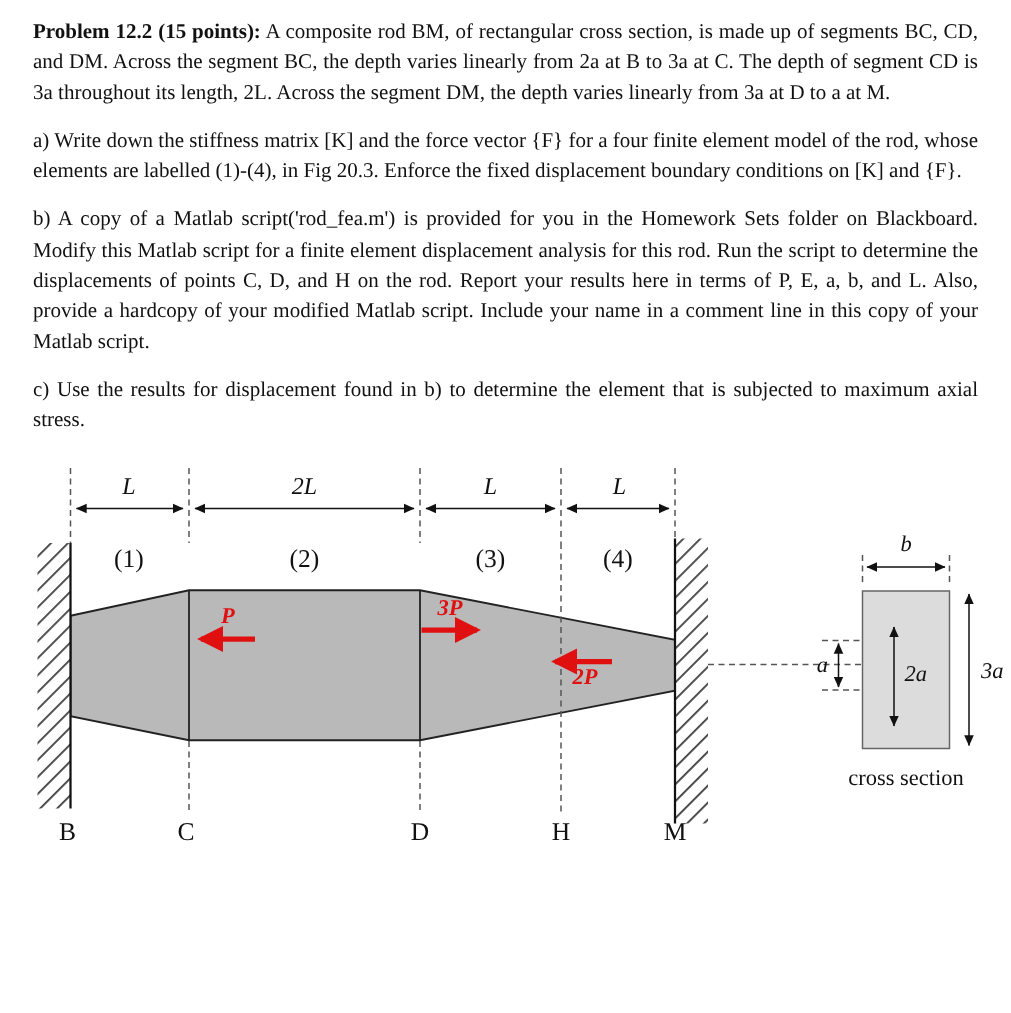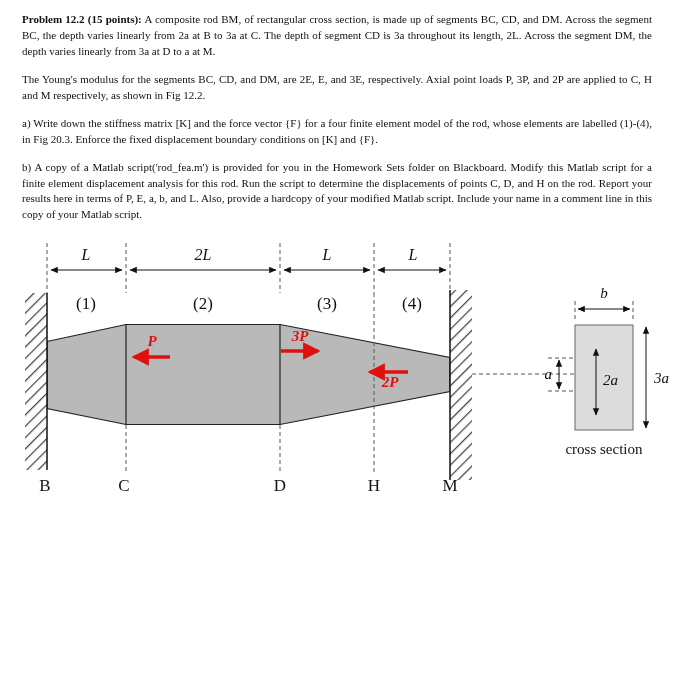--- a/index.html
+++ b/index.html
@@ -6,21 +6,21 @@
   html, body { margin: 0; padding: 0; }
   body {
     width: 674px; height: 675px;
     background: #ffffff;
     font-family: "Liberation Serif", serif;
     color: #111;
     overflow: hidden;
   }
   .page { padding: 12px 22px 0 22px; }
   .para {
-    font-size: 11px;
+    font-size: 14px;
     line-height: 1.45;
     text-align: justify;
     margin: 0 0 12px 0;
   }
   .para strong { font-weight: bold; }
   svg text {
     font-family: "Liberation Serif", serif;
   }
   .dimlabel { font-size: 16px; font-style: italic; fill: #111; }
   .ellabel  { font-size: 17px; fill: #111; }
@@ -33,26 +33,26 @@
   .rodline { stroke: #222; stroke-width: 1.2; }
   .wallline { stroke: #111; stroke-width: 1.5; }
 </style>
 </head>
 <body>
 
 <div class="page">
 
   <p class="para"><strong>Problem 12.2 (15 points):</strong><span> A composite rod BM, of rectangular cross section, is made up of segments BC, CD, and DM. Across the segment BC, the depth varies linearly from 2a at B to 3a at C. The depth of segment CD is 3a throughout its length, 2L. Across the segment DM, the depth varies linearly from 3a at D to a at M.</span></p>
 
-  <p class="para">The Young's modulus for the segments BC, CD, and DM, are 2E, E, and 3E, respectively. Axial point loads P, 3P, and 2P are applied to C, H and M respectively, as shown in Fig 12.2.</p>
 
   <p class="para">a) Write down the stiffness matrix [K] and the force vector {F} for a four finite element model of the rod, whose elements are labelled (1)-(4), in Fig 20.3. Enforce the fixed displacement boundary conditions on [K] and {F}.</p>
 
   <p class="para">b) A copy of a Matlab script('rod_fea.m') is provided for you in the Homework Sets folder on Blackboard. Modify this Matlab script for a finite element displacement analysis for this rod. Run the script to determine the displacements of points C, D, and H on the rod. Report your results here in terms of P, E, a, b, and L. Also, provide a hardcopy of your modified Matlab script. Include your name in a comment line in this copy of your Matlab script.</p>
 
+  <p class="para">c) Use the results for displacement found in b) to determine the element that is subjected to maximum axial stress.</p>
 
   <svg width="660" height="265" viewBox="0 0 660 265" style="display:block; margin-left:-10px;">
     <defs>
       <marker id="mArr" viewBox="0 0 10 10" refX="8.5" refY="5" markerWidth="8" markerHeight="8" orient="auto-start-reverse">
         <path d="M0,1 L9,5 L0,9 Z" fill="#111"></path>
       </marker>
       <marker id="mArrRed" viewBox="0 0 10 10" refX="8.5" refY="5" markerWidth="5" markerHeight="5" orient="auto-start-reverse">
         <path d="M0,0 L10,5 L0,10 Z" fill="#e01010"></path>
       </marker>
       <pattern id="hatch" width="8" height="8" patternUnits="userSpaceOnUse" patternTransform="rotate(45)">

